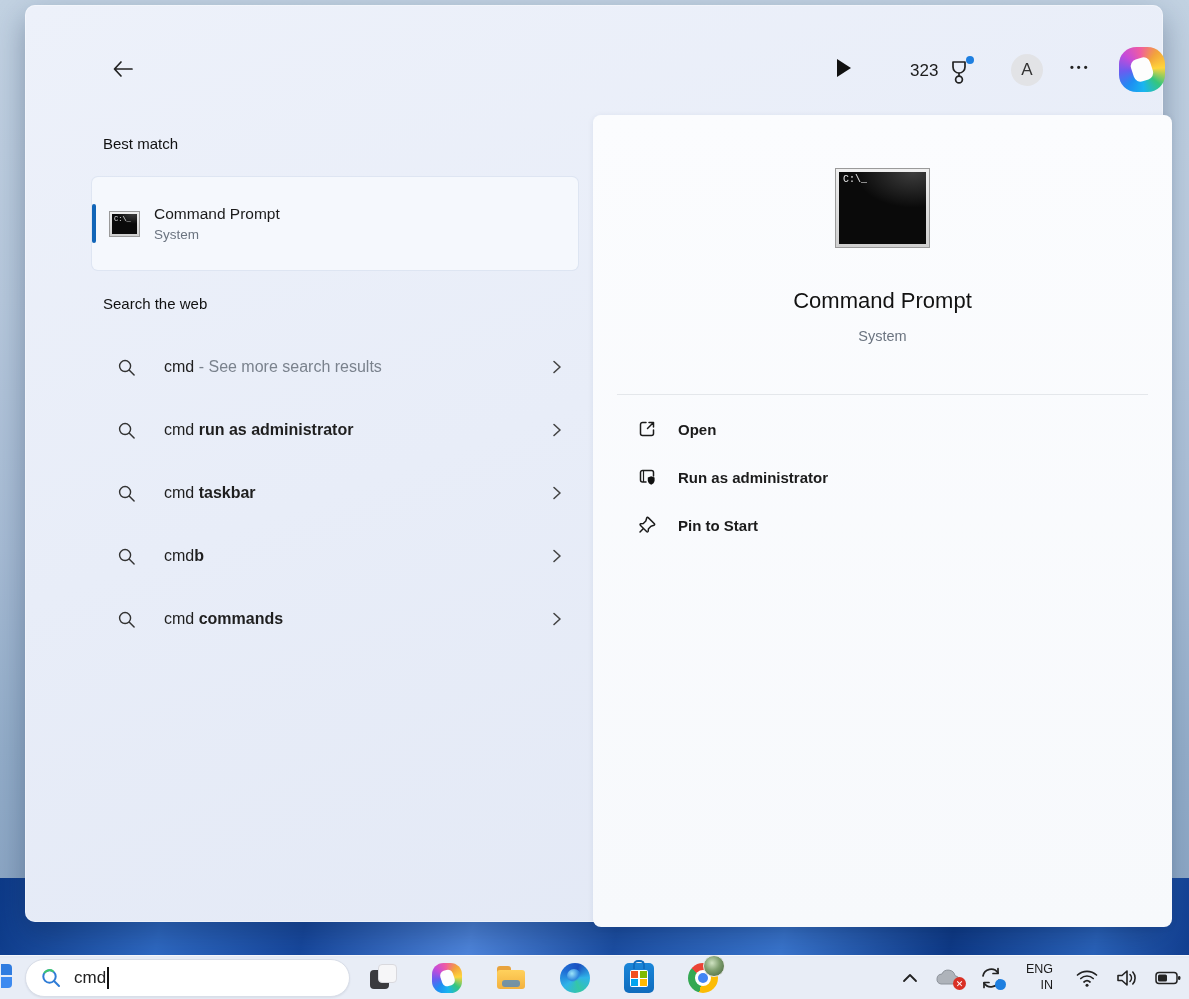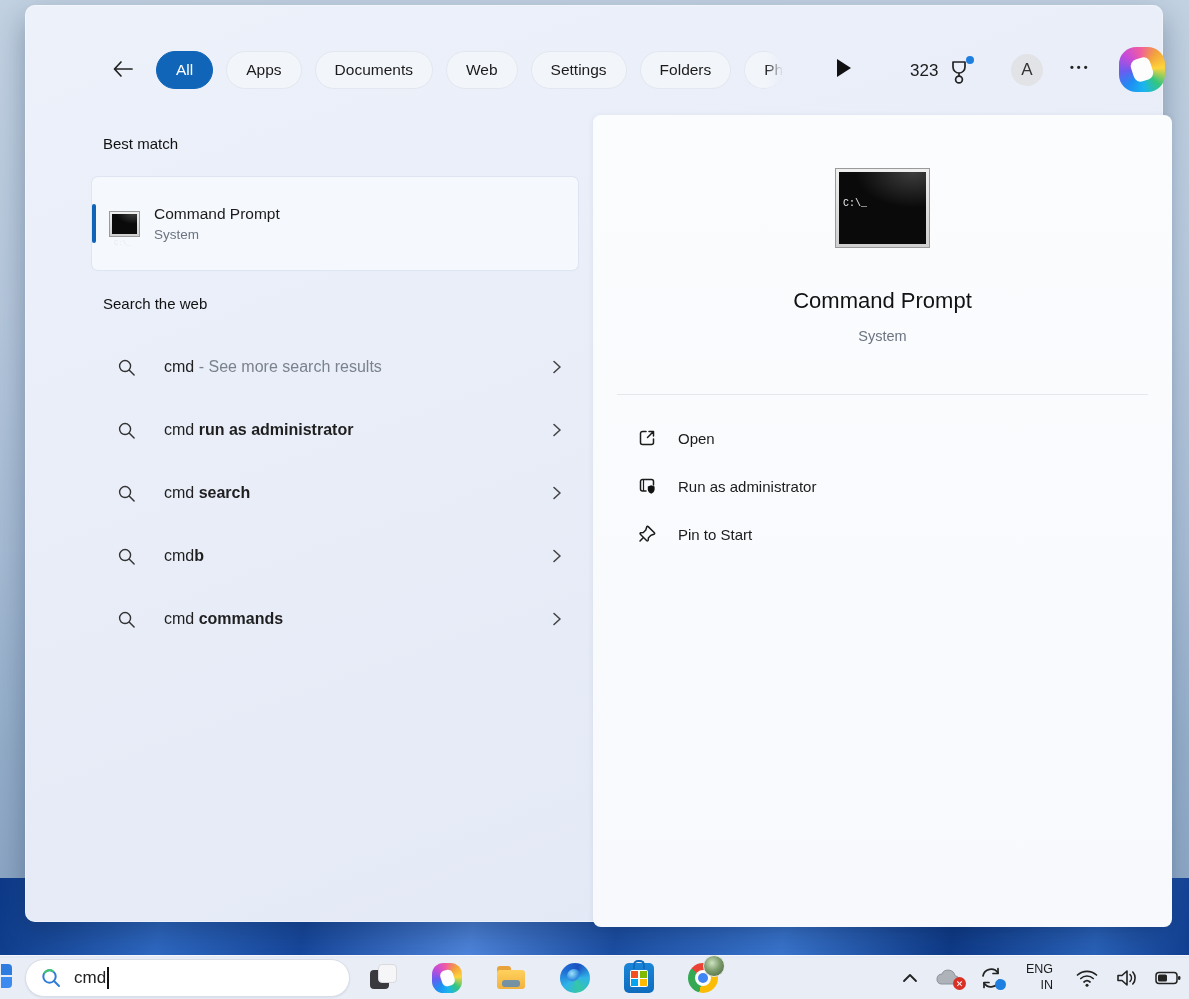--- a/index.html
+++ b/index.html
@@ -52,21 +52,21 @@
   .bmAccent { position:absolute; left:0; top:27px; width:4px; height:39px; border-radius:2px; background:#1165B8; }
   .bmText { margin-left:14px; }
   .bmTitle { font-size:15.5px; color:#1b1b1b; }
   .bmSub { font-size:13.5px; color:#6b7480; margin-top:4px; }
 
   
   .cmdIcon { background:linear-gradient(180deg,#efefef,#cfcfcf); border:1px solid #9a9a9a; padding:2px; }
   .cmdIcon .scr { width:100%; height:100%; background: radial-gradient(120% 90% at 85% 0%, #3d3d3d 0%, #0a0a0a 55%);
     position:relative; }
   .cmdIcon .scr .prompt { position:absolute; left:2px; top:1px; color:#e8e8e8; font-size:7px;
-    font-family:"Liberation Mono","DejaVu Sans Mono",monospace;margin-top:24px; }
+    font-family:"Liberation Mono","DejaVu Sans Mono",monospace; }
   .cmdSmall { width:31px; height:26px; }
   .cmdBig { width:95px; height:80px; padding:3px; }
   .cmdBig .scr .prompt { font-size:10px; left:4px; top:2px; }
 
   .webList { position:absolute; left:67px; top:340px; width:486px; }
   .webRow { height:44px; margin-bottom:19px; display:flex; align-items:center; padding:0 14px 0 25px;
     border-radius:4px; cursor:pointer; }
   .webRow .txt { margin-left:28px; font-size:16px; color:#1f1f1f; }
   .webRow .txt b { font-weight:700; }
   .webRow .txt .dim { color:#7a828d; }
@@ -75,21 +75,21 @@
   
   .detail { position:absolute; left:568px; top:110px; width:579px; height:812px; border-radius:8px;
     background:linear-gradient(180deg,#fbfcfe 0%, #f7f9fc 100%);
     box-shadow:0 1px 6px rgba(30,50,90,.08); }
   .detailIcon { position:absolute; left:810px; top:163px; }
   .detailTitle { position:absolute; left:568px; top:283px; width:579px; text-align:center;
     font-size:22px; color:#121212; }
   .detailSub { position:absolute; left:568px; top:323px; width:579px; text-align:center;
     font-size:14.5px; color:#6b7480; }
   .detailDivider { position:absolute; left:592px; top:389px; width:531px; height:1px; background:#e4e7eb; }
-  .actions { position:absolute; left:592px; top:409px; width:531px; }
+  .actions { position:absolute; left:592px; top:400px; width:531px;font-weight:bold; }
   .actRow { height:48px; display:flex; align-items:center; padding:0 12px 0 20px; border-radius:4px; cursor:pointer; }
   .actRow .lbl { margin-left:21px; font-size:15px; color:#1b1b1b; }
   .actRow svg { flex:0 0 auto; }
 
   
   .taskbar { position:absolute; left:0; top:955px; width:1189px; height:44px;
     background:rgba(235,240,248,.97); border-top:1px solid rgba(255,255,255,.6); }
   .winPartial { position:absolute; left:-12px; top:8px; width:24px; height:24px; border-radius:4px;
     background: conic-gradient(#2f7ce0 0 90deg, #3d8af0 90deg 180deg, #2669cf 180deg 270deg, #3d8af0 270deg 360deg); }
   .winPartial::before, .winPartial::after { content:""; position:absolute; background:rgba(235,240,248,.97); }
@@ -155,29 +155,20 @@
 <div class="screen">
   <div class="bloom"></div>
 
   <div class="panel">
 
     <div class="back">
       <svg width="24" height="24" viewBox="0 0 24 24">
         <path d="M21 12 H4 M10 5 L3.5 12 L10 19" stroke="#222" stroke-width="1.7" fill="none" stroke-linecap="round" stroke-linejoin="round"></path>
       </svg>
     </div>
-    <div class="pills">
-      <div class="pill active">All</div>
-      <div class="pill">Apps</div>
-      <div class="pill">Documents</div>
-      <div class="pill">Web</div>
-      <div class="pill">Settings</div>
-      <div class="pill">Folders</div>
-      <div class="pill cut">Ph</div>
-    </div>
     <div class="scrollArrow"></div>
 
     <div class="rewards">
       <span class="pts">323</span>
       <span style="position:relative;">
         <svg width="26" height="28" viewBox="0 0 26 28">
           <path d="M7 5 h12 v5 a6 6 0 0 1 -12 0 Z" fill="none" stroke="#222" stroke-width="1.7" stroke-linejoin="round"></path>
           <path d="M13 16 v3" stroke="#222" stroke-width="1.7"></path>
           <circle cx="13" cy="22.5" r="3.4" fill="none" stroke="#222" stroke-width="1.7"></circle>
         </svg>
@@ -226,21 +217,21 @@
         <span class="txt"><span>cmd </span><b>run as administrator</b><span class="dim"></span></span>
         <svg class="chev" width="14" height="14" viewBox="0 0 14 14">
           <path d="M4 1.5 L10 7 L4 12.5" stroke="#444" stroke-width="1.6" fill="none" stroke-linecap="round" stroke-linejoin="round"></path>
         </svg>
       </div>
       <div class="webRow">
         <svg width="19" height="19" viewBox="0 0 20 20">
           <circle cx="8.5" cy="8.5" r="5.8" fill="none" stroke="#333" stroke-width="1.5"></circle>
           <path d="M13 13 L18 18" stroke="#333" stroke-width="1.5" stroke-linecap="round"></path>
         </svg>
-        <span class="txt"><span>cmd </span><b>search</b><span class="dim"></span></span>
+        <span class="txt"><span>cmd </span><b>taskbar</b><span class="dim"></span></span>
         <svg class="chev" width="14" height="14" viewBox="0 0 14 14">
           <path d="M4 1.5 L10 7 L4 12.5" stroke="#444" stroke-width="1.6" fill="none" stroke-linecap="round" stroke-linejoin="round"></path>
         </svg>
       </div>
       <div class="webRow">
         <svg width="19" height="19" viewBox="0 0 20 20">
           <circle cx="8.5" cy="8.5" r="5.8" fill="none" stroke="#333" stroke-width="1.5"></circle>
           <path d="M13 13 L18 18" stroke="#333" stroke-width="1.5" stroke-linecap="round"></path>
         </svg>
         <span class="txt"><span>cmd</span><b>b</b><span class="dim"></span></span>

